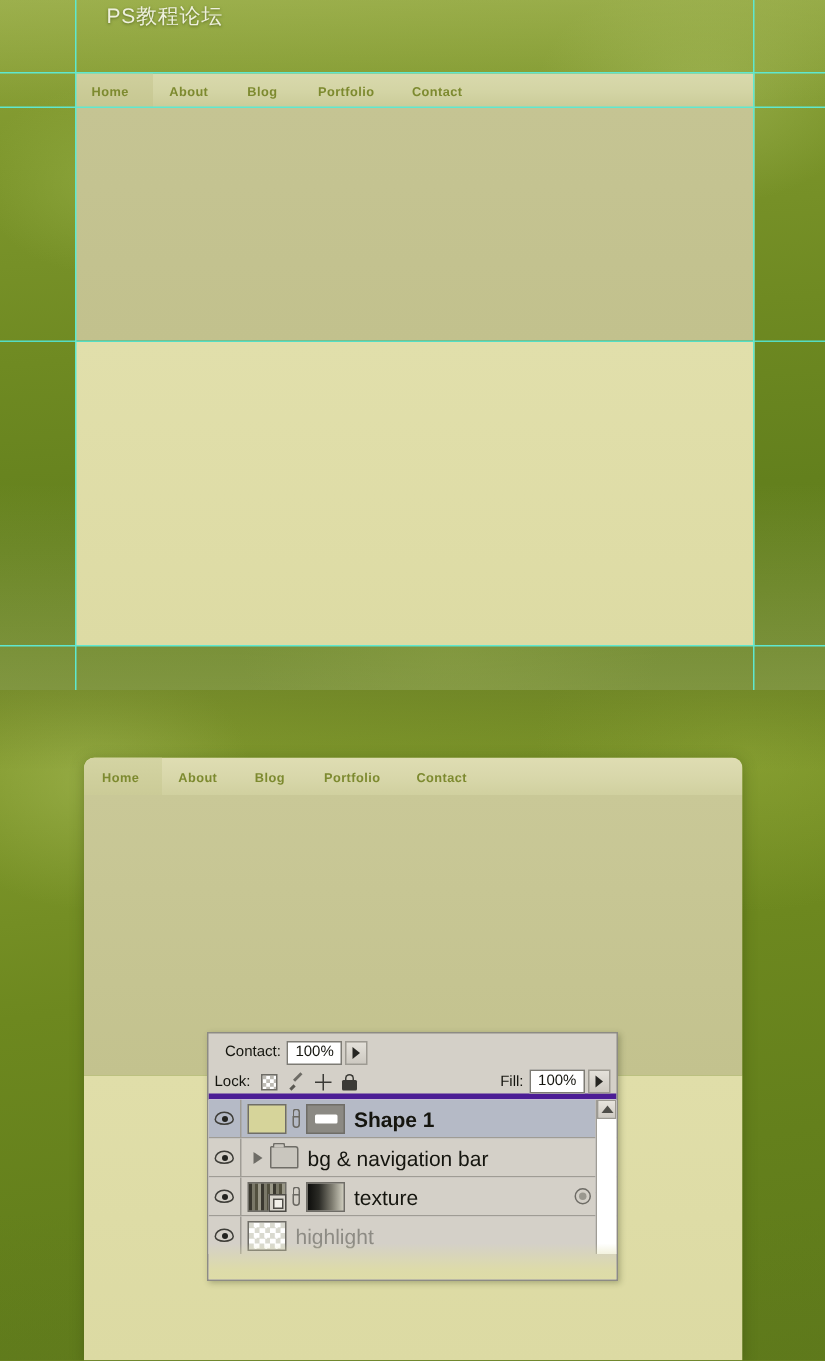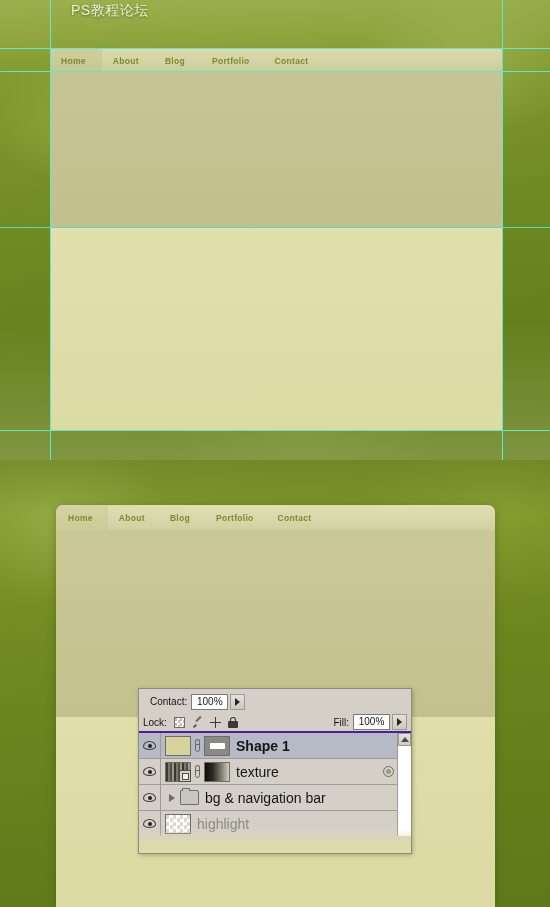--- a/index.html
+++ b/index.html
@@ -153,21 +153,21 @@
   }
   .spin{
     margin-left:2px;width:15px;height:16px;background:linear-gradient(180deg,#e4e1da,#cdc9c1);
     border:1px solid #9d9a92;box-sizing:border-box;display:flex;align-items:center;justify-content:center;
   }
   .spin .caret{width:0;height:0;border-top:4px solid transparent;
     border-bottom:4px solid transparent;border-left:5px solid #262622;}
 
   
   .rowLock{display:flex;align-items:center;height:22px;padding:2px 4px 0 4px;box-sizing:border-box;
-           border-bottom:2px solid #4c1d95;}
+           border-bottom:4px solid #4c1d95;}
   .lockLbl{font-size:10px;color:#15150f;margin-right:7px;}
   .lockIcons{display:flex;align-items:center;gap:7px;}
   .icoChk{width:9px;height:9px;border:1px solid #6e6c66;background:
       repeating-conic-gradient(#fff 0 25%, #bdbbb4 0 50%) 0 0/5px 5px;}
   .icoBrush{position:relative;width:11px;height:11px;}
   .icoBrush:before{content:"";position:absolute;left:1px;top:8px;width:4px;height:2px;background:#5a5852;
       transform:rotate(-45deg);}
   .icoBrush:after{content:"";position:absolute;left:3px;top:1px;width:7px;height:2px;background:#6e6c66;
       transform:rotate(-45deg);}
   .icoMove{position:relative;width:11px;height:11px;}
@@ -347,49 +347,49 @@
               <i></i>
             </span>
         </span>
         <span class="layerName bold">Shape 1</span>
       </div>
 
       <div class="layerRow">
         <span class="eyeCell">
             <i class="eye"></i>
           </span>
+        <span class="disclose">
+            <i></i>
+          </span>
+        <span class="folderIco"></span>
+        <span class="layerName">bg &amp; navigation bar</span>
+      </div>
+
+      <div class="layerRow">
+        <span class="eyeCell">
+            <i class="eye"></i>
+          </span>
         <span class="thumbsCell">
           <span class="thumb th-tex">
               <i class="th-badge"></i>
             </span>
           <span class="linkIco"></span>
           <span class="thumb th-grad"></span>
         </span>
         <span class="layerName">texture</span>
         <span class="rowRight">
           <span class="fxIco"></span>
           <span class="triDown"></span>
         </span>
       </div>
 
       <div class="layerRow">
         <span class="eyeCell">
             <i class="eye"></i>
           </span>
-        <span class="disclose">
-            <i></i>
-          </span>
-        <span class="folderIco"></span>
-        <span class="layerName">bg &amp; navigation bar</span>
-      </div>
-
-      <div class="layerRow">
-        <span class="eyeCell">
-            <i class="eye"></i>
-          </span>
         <span class="thumbsCell">
           <span class="thumb th-trans"></span>
         </span>
         <span class="layerName dim">highlight</span>
       </div>
 
       <div class="vscroll">
         <div class="vsBtn">
             <i class="caret"></i>
           </div>

